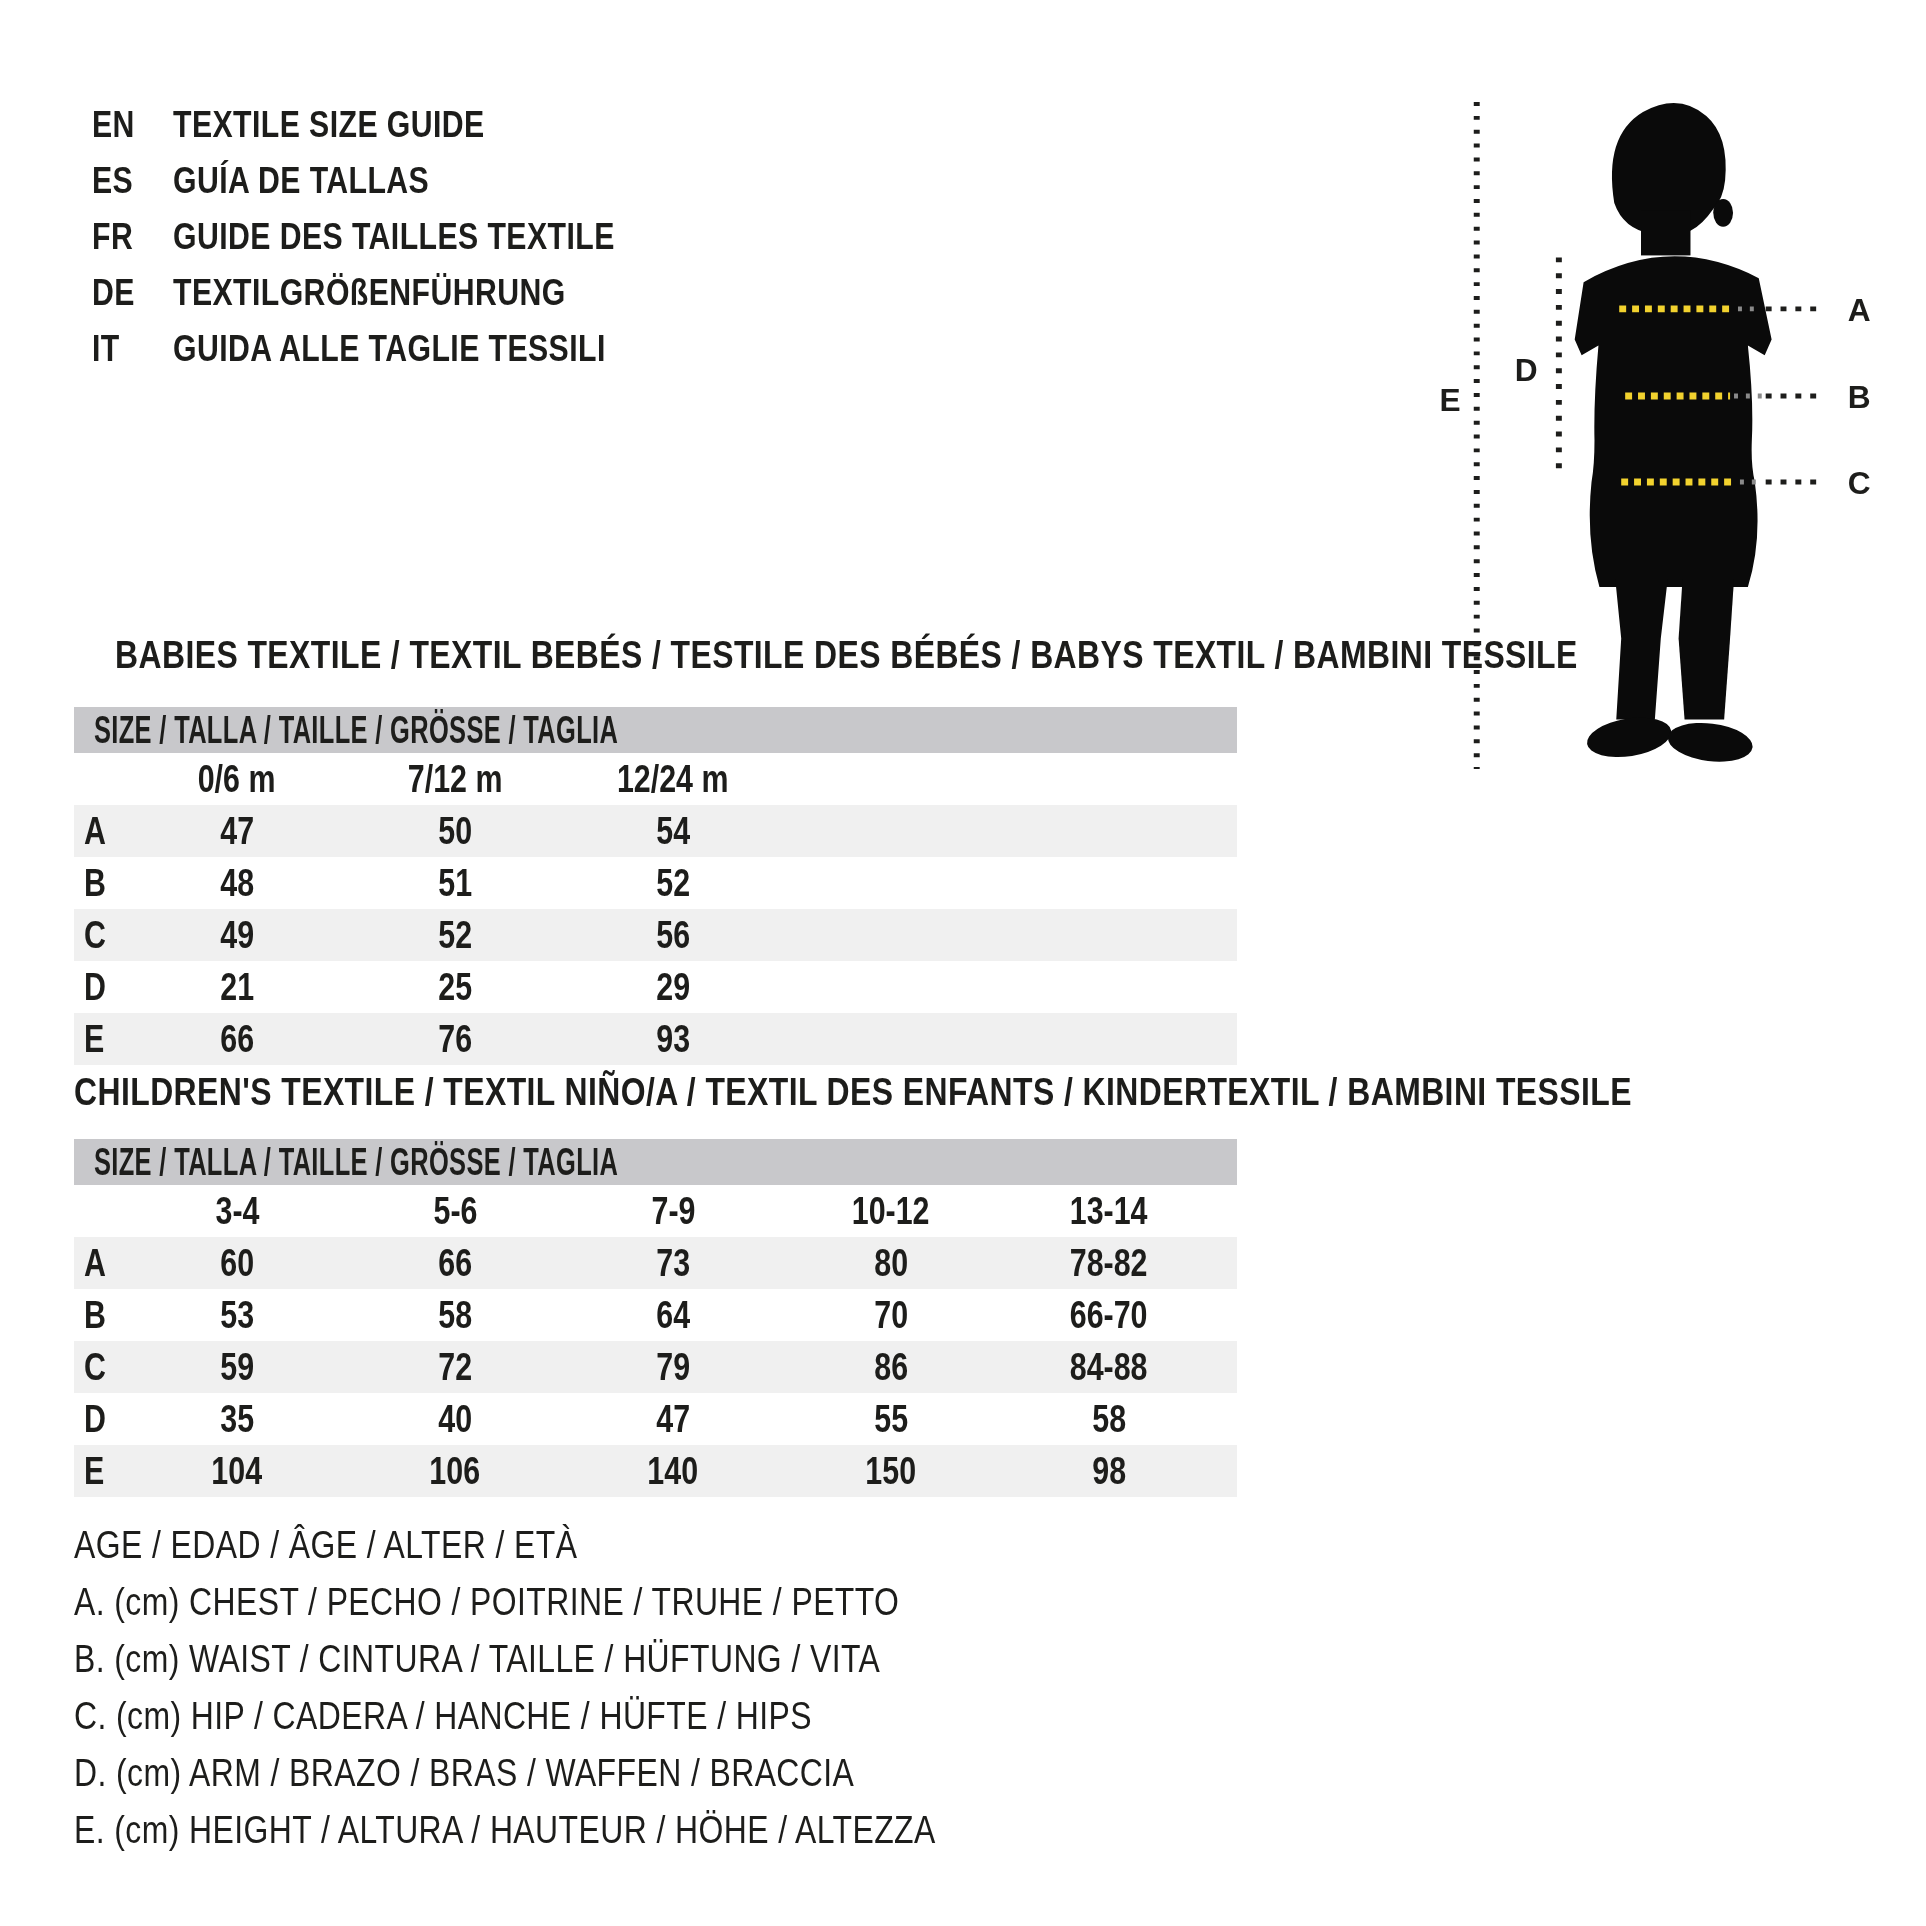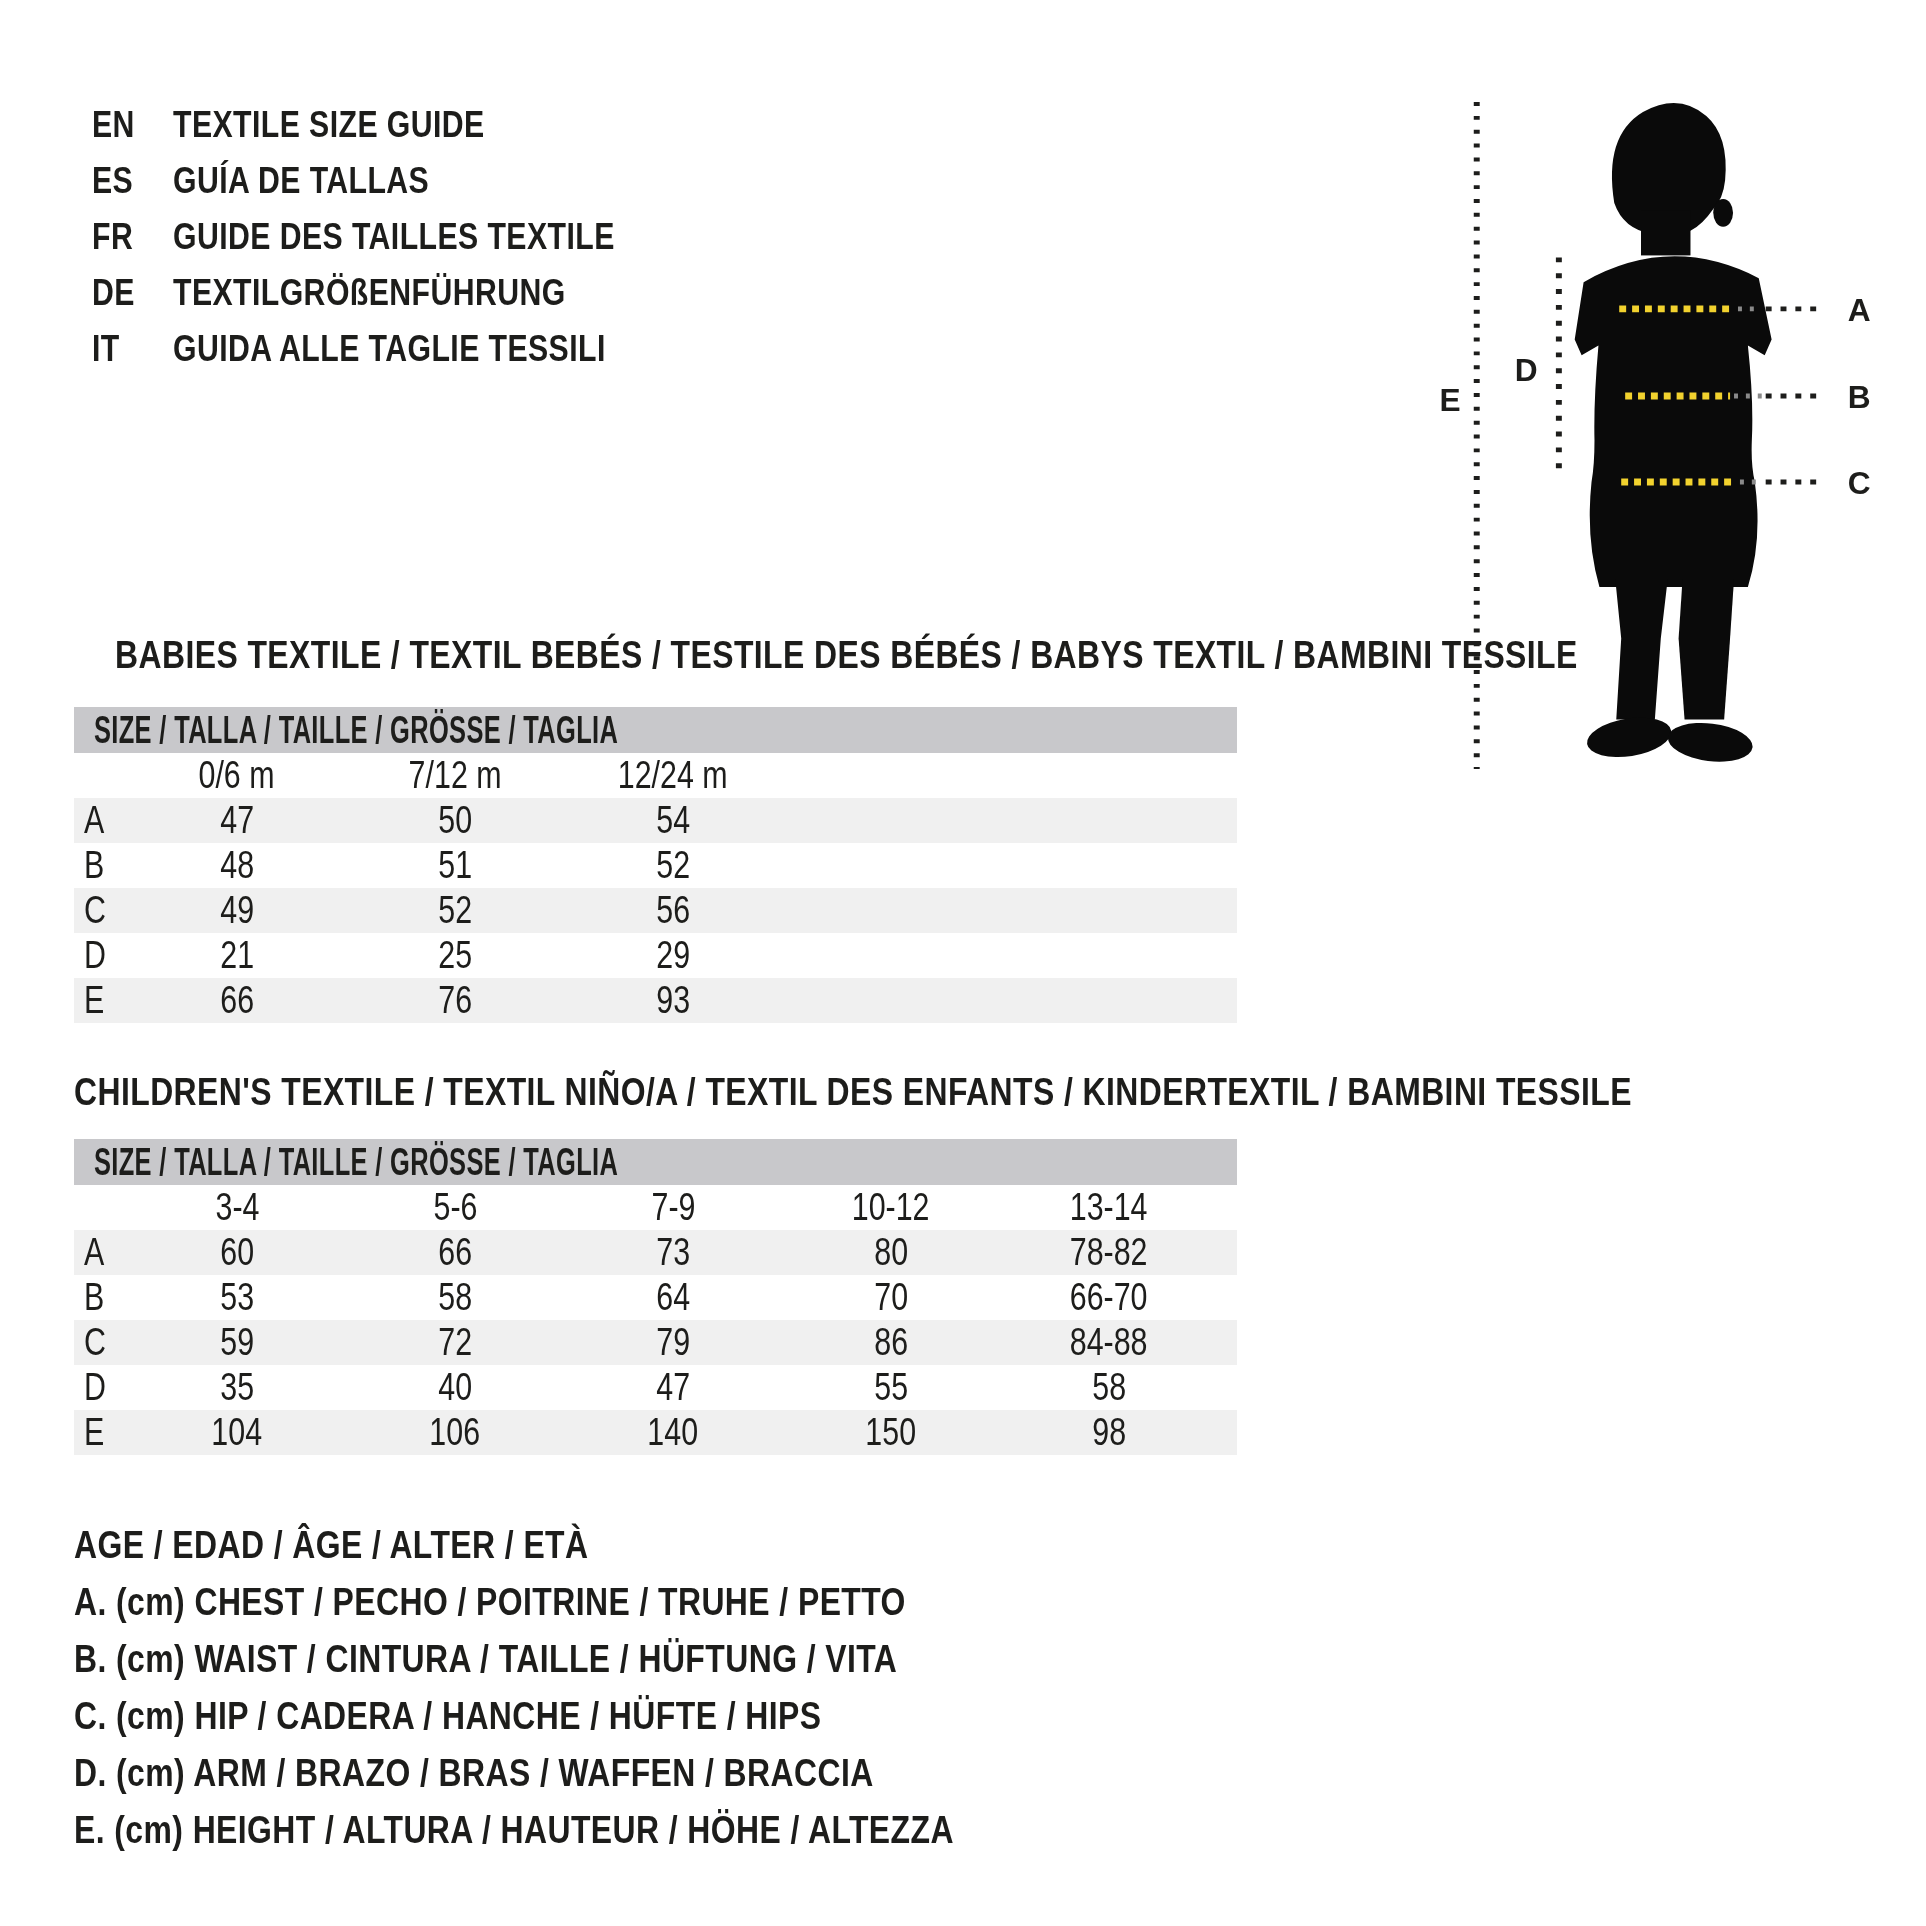--- a/index.html
+++ b/index.html
@@ -26,28 +26,28 @@
               font-size: 36px; font-weight: 700; letter-spacing: 0.5px; }
   .lang-code { width: 81px; flex: 0 0 81px; margin-left: 20px; }
 
   
   .sec-title { font-size: 38px; font-weight: 700; line-height: 42px; letter-spacing: 0.5px; }
 
   
   .tbl { width: 1163px; }
   .size-bar { background: #c8c8cb; height: 46px; display: flex; align-items: center;
               padding-left: 20px; font-size: 38px; font-weight: 700; letter-spacing: 0.5px; }
-  .trow { display: flex; height: 45px; align-items: center; font-size: 38px; font-weight: 400; }
+  .trow { display: flex; height: 52px; align-items: center; font-size: 38px; font-weight: 700; }
   .trow.striped { background: #f0f0f0; }
   .row-letter { width: 54px; flex: 0 0 54px; padding-left: 10px; box-sizing: border-box; }
   .cell { width: 218px; flex: 0 0 218px; text-align: center; }
 
   
   .legend-line { height: 57px; display: flex; align-items: center;
-                 font-size: 38px; font-weight: 700; letter-spacing: 0.5px; }
+                 font-size: 38px; font-weight: 400; letter-spacing: 0.5px; }
 
   
   .figure-svg text { font-family: "Liberation Sans", sans-serif; font-weight: 700;
                      font-size: 32px; fill: #1d1d1b; }
 </style>
 </head>
 <body>
 
 <div class="abs lang-block">
   <div class="lang-row">

